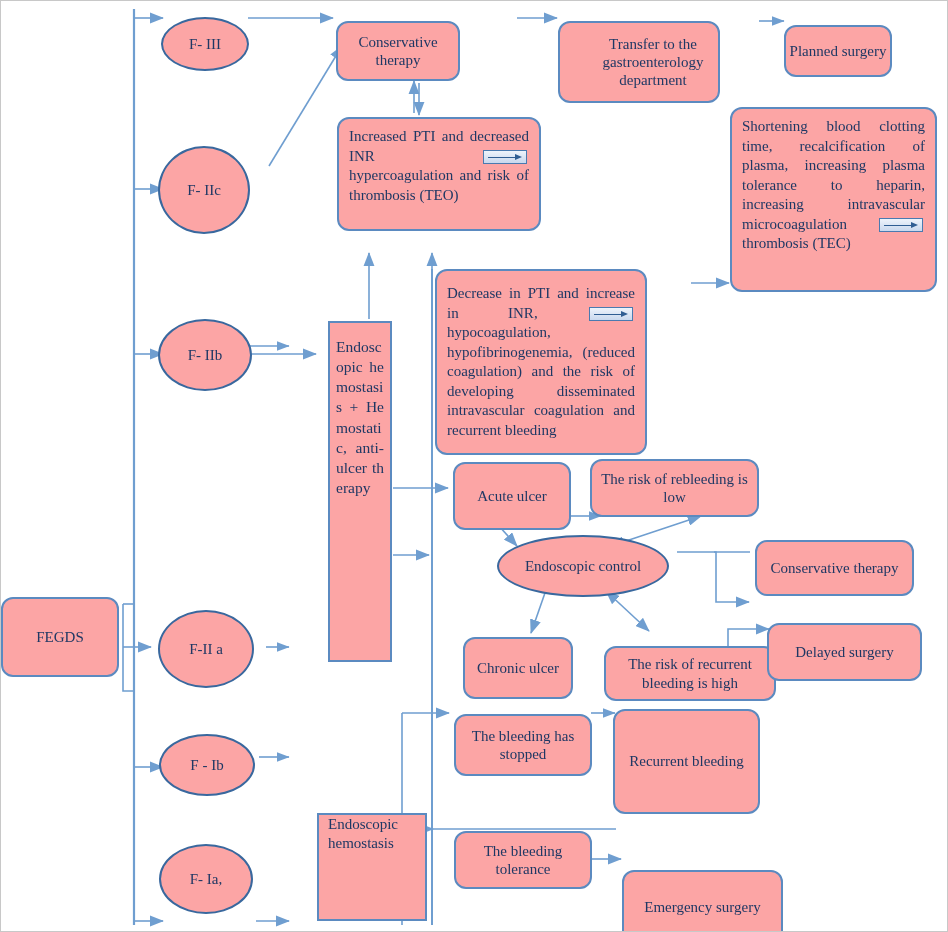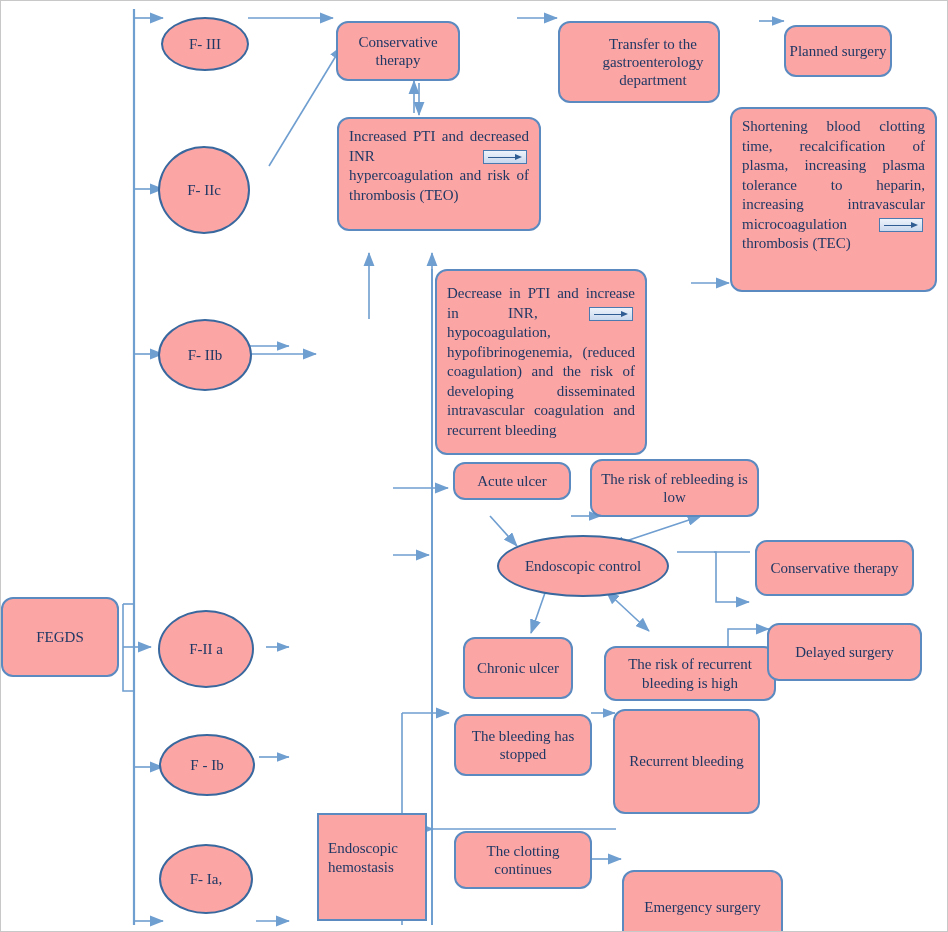--- a/index.html
+++ b/index.html
@@ -53,21 +53,21 @@
     text-align:justify;
     text-align-last:left;
     padding:14px 6px 6px 6px;
     font-size:15.5px;
     line-height:1.30;
     word-break:break-all;
   }
   .topleft{
     display:block;
     text-align:left;
-    padding:24px 9px;
+    padding:0 9px;
     line-height:1.25;
   }
   
   .glyph{
     display:inline-block;
     width:44px;height:14px;
     vertical-align:middle;
     position:relative;
     margin:0 2px;
     border:1px solid #4a7ab0;
@@ -260,22 +260,25 @@
   </div>
 
   <div class="node rbox" style="left:434px;top:268px;width:212px;height:186px;align-items:center;">
     <div class="just">
       <span>Decrease in PTI and increase in INR,</span>
       <span class="glyph"></span>
       <span>hypocoagulation, hypofibrinogenemia, (reduced coagulation) and the risk of developing disseminated intravascular coagulation and recurrent bleeding</span>
     </div>
   </div>
 
-
-  <div class="node rbox" style="left:452px;top:461px;width:118px;height:38px;">
+  <div class="node sqbox" style="left:327px;top:320px;width:64px;height:341px;align-items:flex-start;">
+    <div class="narrow">Endoscopic hemostasis + Hemostatic, anti-ulcer therapy</div>
+  </div>
+
+  <div class="node rbox" style="left:452px;top:461px;width:118px;height:68px;">
     <span>Acute ulcer</span>
   </div>
 
   <div class="node rbox" style="left:589px;top:458px;width:169px;height:58px;">
     <span>The risk of rebleeding is low</span>
   </div>
 
   <div class="node ellipse" style="left:496px;top:534px;width:172px;height:62px;">
     <span>Endoscopic control</span>
   </div>
@@ -302,20 +305,20 @@
 
   <div class="node rbox" style="left:612px;top:708px;width:147px;height:105px;">
     <span>Recurrent bleeding</span>
   </div>
 
   <div class="node sqbox" style="left:316px;top:812px;width:110px;height:108px;align-items:flex-start;">
     <div class="topleft">Endoscopic hemostasis</div>
   </div>
 
   <div class="node rbox" style="left:453px;top:830px;width:138px;height:58px;">
-    <span>The clotting continues</span>
+    <span>The bleeding tolerance</span>
   </div>
 
   <div class="node rbox" style="left:621px;top:869px;width:161px;height:75px;">
     <span>Emergency surgery</span>
   </div>
 
 </div>
 
 </body></html>

